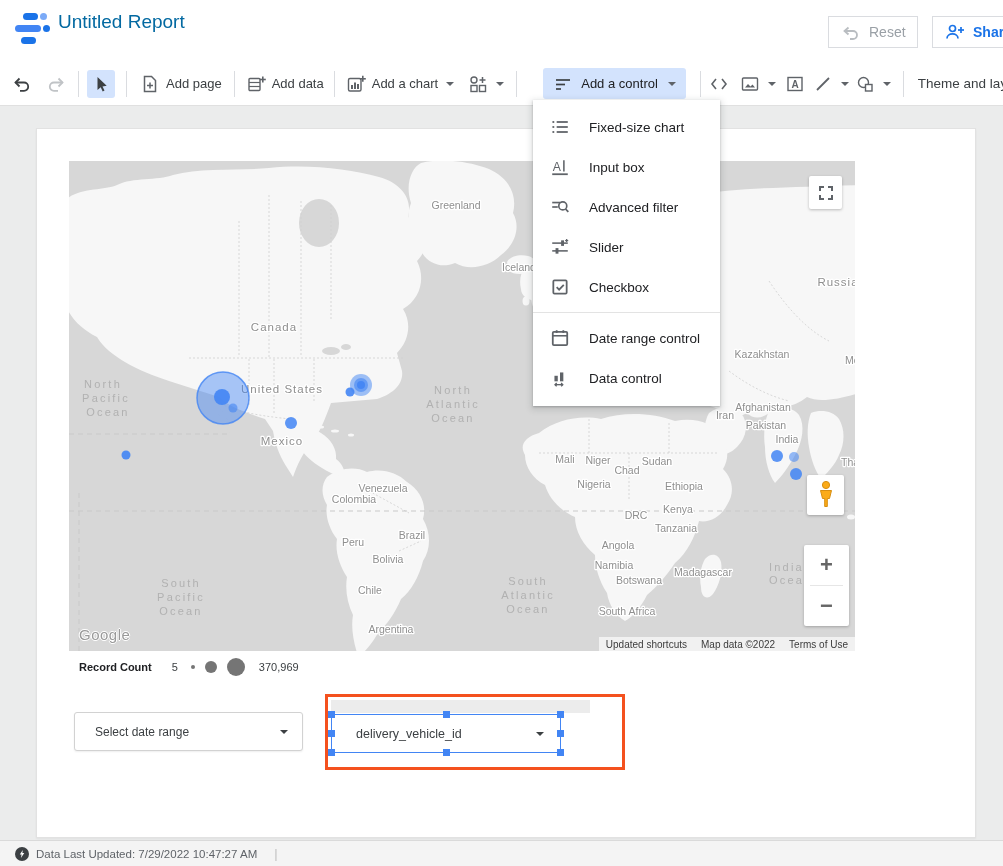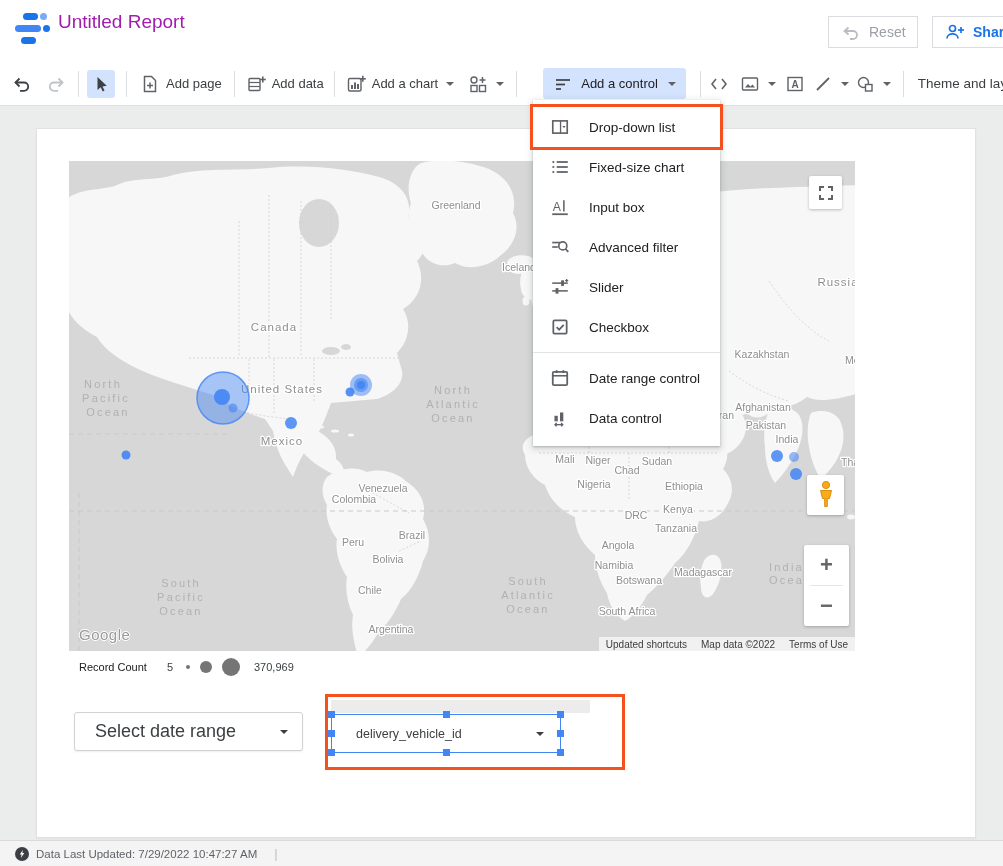--- a/index.html
+++ b/index.html
@@ -6,21 +6,21 @@
 html,body{width:1003px;height:866px;overflow:hidden;background:#fff;font-family:"Liberation Sans","DejaVu Sans",sans-serif;position:relative}
 
 .header{position:absolute;top:0;left:0;right:0;height:62px;background:#fff;z-index:10}
 .logo{position:absolute;left:13px;top:12px;width:38px;height:37px;cursor:pointer}
 .logo i{position:absolute;border-radius:4px;display:block}
 .lg-b1{left:10px;top:1px;width:15px;height:7px;background:#1a73e8}
 .lg-d1{left:27px;top:1px;width:7px;height:7px;border-radius:50% !important;background:#7baaf7}
 .lg-b2{left:2px;top:13px;width:26px;height:7px;background:#4285f4}
 .lg-d2{left:30px;top:13px;width:7px;height:7px;border-radius:50% !important;background:#1a73e8}
 .lg-b3{left:8px;top:25px;width:15px;height:7px;background:#1a73e8}
-.report-title{position:absolute;left:58px;top:11px;font-size:19px;color:#a21caf;cursor:text}
+.report-title{position:absolute;left:58px;top:11px;font-size:19px;color:#0369a1;cursor:text}
 .menubar{position:absolute;left:47px;top:40px;display:flex}
 .mb-item{padding:2px 11px;font-size:13.5px;color:#202124;cursor:pointer}
 .hdr-btn{position:absolute;top:16px;height:32px;border:1px solid #dadce0;border-radius:0;background:#fff;display:flex;align-items:center;font-size:14px;cursor:pointer}
 .reset-btn{left:828px;width:90px;padding:0 12px;color:#9aa0a6;gap:8px}
 .share-btn{left:932px;width:100px;padding:0 12px;color:#1a73e8;gap:8px;font-weight:bold}
 
 .toolbar{position:absolute;top:62px;left:0;right:0;height:44px;background:#fff;border-bottom:1px solid #e0e0e0;display:flex;align-items:center;z-index:9}
 .tb-sep{width:1px;height:26px;background:#dadce0;flex:none}
 .tb-btn{display:flex;align-items:center;gap:6px;color:#3c4043;font-size:13px;cursor:pointer;flex:none}
 .tb-icon{width:20px;height:20px;display:block;flex:none}
@@ -40,29 +40,29 @@
 .fullscreen-btn{position:absolute;right:13px;top:15px;width:33px;height:33px;background:#fff;box-shadow:0 1px 3px rgba(0,0,0,.25);border-radius:2px;display:flex;align-items:center;justify-content:center;cursor:pointer}
 .pegman-btn{position:absolute;right:11px;top:314px;width:37px;height:40px;background:#fff;box-shadow:0 1px 3px rgba(0,0,0,.25);border-radius:2px;display:flex;align-items:center;justify-content:center;cursor:grab}
 .zoomctrl{position:absolute;right:6px;top:384px;width:45px;height:81px;background:#fff;box-shadow:0 1px 3px rgba(0,0,0,.25);border-radius:2px;display:flex;flex-direction:column}
 .zoom-btn{flex:1;display:flex;align-items:center;justify-content:center;font-size:22px;font-weight:bold;color:#666;cursor:pointer}
 .zoom-div{height:1px;background:#e6e6e6;margin:0 6px}
 .gwatermark{position:absolute;left:10px;bottom:8px;font-size:15px;font-weight:normal;color:#999;letter-spacing:.5px;text-shadow:-1px 0 #fff,1px 0 #fff,0 -1px #fff,0 1px #fff;cursor:pointer}
 .attribution{position:absolute;right:0;bottom:0;height:14px;display:flex;align-items:center;background:rgba(246,246,246,.85);font-size:10px;color:#3c3c3c}
 .attribution span{padding:0 7px;cursor:pointer}
 
 .legend{position:absolute;left:42px;top:528px;display:flex;align-items:center;height:20px}
-.lg-title{font-size:11px;font-weight:normal;color:#202124;margin-right:20px}
+.lg-title{font-size:11px;font-weight:bold;color:#202124;margin-right:20px}
 .lg-min,.lg-max{font-size:11px;color:#3c4043}
 .lg-dot{border-radius:50%;background:#757575;display:inline-block;flex:none}
 .d1{width:4px;height:4px;margin-left:13px}
 .d2{width:12px;height:12px;margin-left:10px}
 .d3{width:18px;height:18px;margin-left:10px}
 .lg-max{margin-left:14px}
 
-.date-control{position:absolute;left:37px;top:583px;width:229px;height:39px;background:#fff;border:1px solid #d2d2d2;border-radius:3px;box-shadow:0 1px 2px rgba(0,0,0,.07);display:flex;align-items:center;justify-content:space-between;padding:0 14px 0 20px;font-size:18px;color:#3c4043;cursor:pointer}
+.date-control{position:absolute;left:37px;top:583px;width:229px;height:39px;background:#fff;border:1px solid #d2d2d2;border-radius:3px;box-shadow:0 1px 2px rgba(0,0,0,.07);display:flex;align-items:center;justify-content:space-between;padding:0 14px 0 20px;font-size:12px;color:#3c4043;cursor:pointer}
 .dk{border-top-color:#3c4043}
 .orange-frame{position:absolute;left:288px;top:565px;width:300px;height:76px;border:3px solid #f4511e}
 .ctl-band{position:absolute;left:3px;top:3px;width:259px;height:13px;background:#ececec}
 .dd-control{position:absolute;left:3px;top:17px;width:230px;height:39px;background:#fff;border:1.5px solid #4285f4;display:flex;align-items:center;justify-content:space-between;padding:0 16px 0 24px;font-size:12.5px;color:#3c4043;cursor:pointer}
 .handle{position:absolute;width:7px;height:7px;background:#4285f4}
 .h-tl{left:-4px;top:-4px}.h-tm{left:calc(50% - 3.5px);top:-4px}.h-tr{right:-4px;top:-4px}
 .h-ml{left:-4px;top:calc(50% - 3.5px)}.h-mr{right:-4px;top:calc(50% - 3.5px)}
 .h-bl{left:-4px;bottom:-4px}.h-bm{left:calc(50% - 3.5px);bottom:-4px}.h-br{right:-4px;bottom:-4px}
 
 .menu{position:absolute;left:533px;top:100px;width:187px;background:#fff;box-shadow:0 1px 2px rgba(60,64,67,.3),0 2px 6px 2px rgba(60,64,67,.15);padding:7px 0 8px;z-index:50}
@@ -392,28 +392,20 @@
         <span class="handle h-bl"></span>
         <span class="handle h-bm"></span>
         <span class="handle h-br"></span>
       </div>
     </div>
 
   </div>
 </div>
 
 <div class="menu" id="control-menu">
-    <div class="menu-item highlighted">
-      <span class="mi-icon"><svg viewBox="0 0 18 18">
-          <rect x="2.5" y="3.5" width="13" height="11" fill="none" stroke="#5f6368" stroke-width="1.5"></rect>
-          <line x1="9.5" y1="3.5" x2="9.5" y2="14.5" stroke="#5f6368" stroke-width="1.2"></line>
-          <path d="M11 8l1.6 2L14.2 8z" fill="#5f6368"></path>
-        </svg></span>
-      <span class="mi-label">Drop-down list</span>
-    </div>
     <div class="menu-item">
       <span class="mi-icon"><svg viewBox="0 0 18 18">
           <g stroke="#5f6368" stroke-width="1.6">
             <line x1="6" y1="4.5" x2="16" y2="4.5"></line>
             <line x1="6" y1="9" x2="16" y2="9"></line>
             <line x1="6" y1="13.5" x2="16" y2="13.5"></line>
           </g>
           <g fill="#5f6368">
             <circle cx="3" cy="4.5" r="1"></circle>
             <circle cx="3" cy="9" r="1"></circle>

